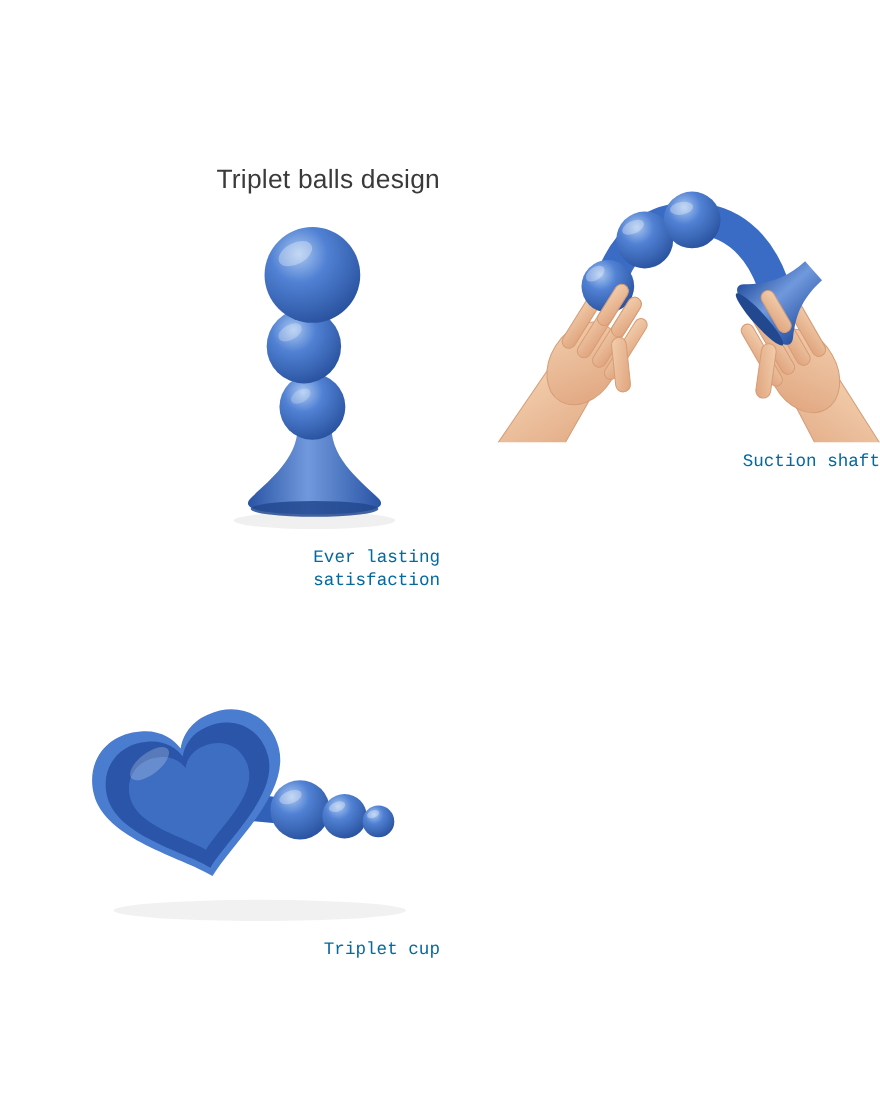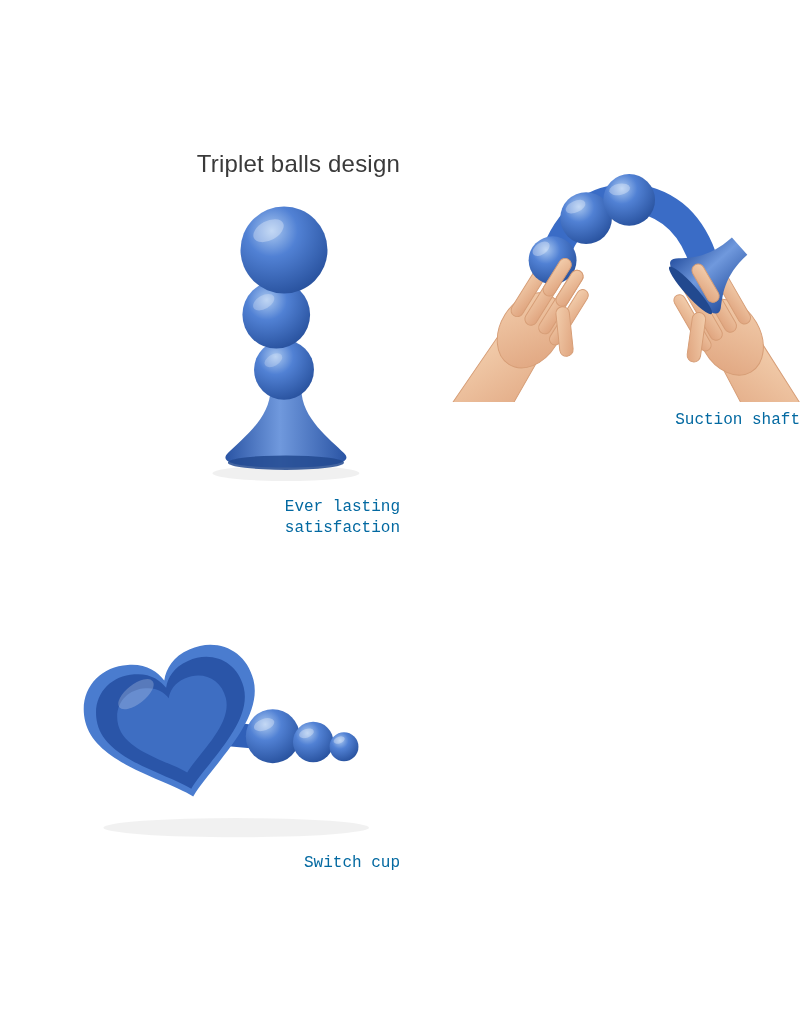--- a/index.html
+++ b/index.html
@@ -144,17 +144,17 @@
           <g transform="translate(100,103) rotate(-14)">
             <g transform="scale(1.5,1.38)">
               <use href="#heart-shape" fill="#4a7ccf"></use>
               <use href="#heart-shape" transform="scale(0.87)" fill="#2a55a8"></use>
               <use href="#heart-shape" transform="translate(0,-2) scale(0.64)" fill="#3e6ec2"></use>
             </g>
             <ellipse cx="-32" cy="-54" rx="22" ry="10" fill="#fff" opacity="0.22" transform="rotate(-24 -32 -54)"></ellipse>
           </g>
         </svg>
       </div>
-      <p class="caption">Switch cup</p>
+      <p class="caption">Triplet cup</p>
     </section>
 
   </div>
 </div>
 
 </body></html>

